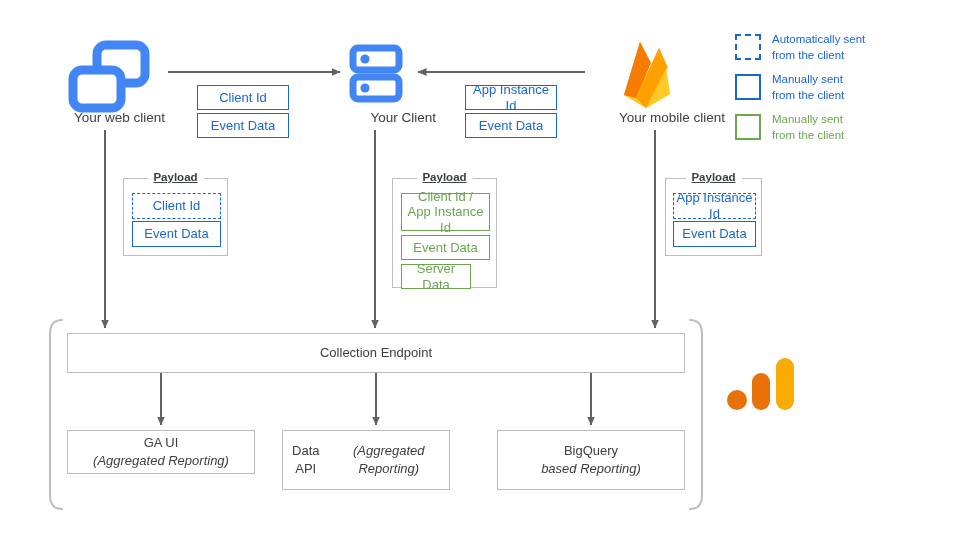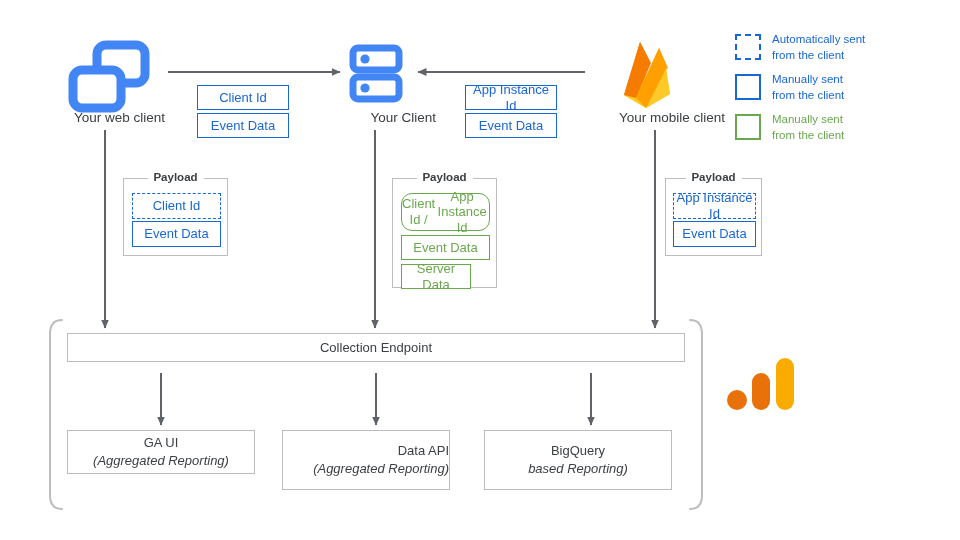--- a/index.html
+++ b/index.html
@@ -44,20 +44,21 @@
   }
   .payload-title{
     position:absolute;
     top:-8px;left:50%;transform:translateX(-50%);
     background:#ffffff;
     padding:0 6px;
     font-size:11.5px;
     font-weight:bold;
     color:#3c4043;
     white-space:nowrap;
+    text-decoration:underline;
   }
 
   
   .greybox{
     position:absolute;
     box-sizing:border-box;
     border:1.4px solid #bdbdbd;
     background:#ffffff;
     display:flex;align-items:center;justify-content:center;
     text-align:center;
@@ -164,47 +165,47 @@
   <div class="tagbox blue" style="left:465px;top:113px;width:92px;height:25px;">Event Data</div>
 
   <div class="payload" style="left:123px;top:178px;width:105px;height:78px;">
     <span class="payload-title">Payload</span>
     <div class="tagbox blue dashed" style="left:8px;top:14px;width:89px;height:26px;">Client Id</div>
     <div class="tagbox blue" style="left:8px;top:42px;width:89px;height:26px;">Event Data</div>
   </div>
 
   <div class="payload" style="left:392px;top:178px;width:105px;height:110px;">
     <span class="payload-title">Payload</span>
-    <div class="tagbox green" style="left:8px;top:14px;width:89px;height:38px;flex-direction:row;border-radius:11px;">
+    <div class="tagbox green" style="left:8px;top:14px;width:89px;height:38px;flex-direction:column;">
       <span>Client Id /</span>
       <span>App Instance Id</span>
     </div>
     <div class="tagbox green" style="left:8px;top:56px;width:89px;height:25px;">Event Data</div>
     <div class="tagbox green" style="left:8px;top:85px;width:70px;height:25px;">Server Data</div>
   </div>
 
   <div class="payload" style="left:665px;top:178px;width:97px;height:78px;">
     <span class="payload-title">Payload</span>
     <div class="tagbox blue dashed" style="left:7px;top:14px;width:83px;height:26px;">App Instance Id</div>
     <div class="tagbox blue" style="left:7px;top:42px;width:83px;height:26px;">Event Data</div>
   </div>
 
-  <div class="greybox" style="left:67px;top:333px;width:618px;height:29px;">Collection Endpoint</div>
+  <div class="greybox" style="left:67px;top:333px;width:618px;height:40px;">Collection Endpoint</div>
 
   <div class="greybox" style="left:67px;top:430px;width:188px;height:44px;flex-direction:column;">
     <span>GA UI</span>
     <span class="sub">(Aggregated Reporting)</span>
   </div>
 
-  <div class="greybox" style="left:282px;top:430px;width:168px;height:60px;flex-direction:column;align-items:flex-end;">
+  <div class="greybox" style="left:282px;top:430px;width:168px;height:60px;flex-direction:row;">
     <span>Data API</span>
     <span class="sub">(Aggregated Reporting)</span>
   </div>
 
-  <div class="greybox" style="left:484px;top:430px;width:188px;height:60px;flex-direction:column;">
+  <div class="greybox" style="left:497px;top:430px;width:188px;height:60px;flex-direction:column;">
     <span>BigQuery</span>
     <span class="sub">based Reporting)</span>
   </div>
 
 
   <div class="legend">
     <div class="legend-row">
       <span class="legend-swatch dashed-blue"></span>
       <span class="legend-text blue">
         <span>Automatically sent</span><br>

